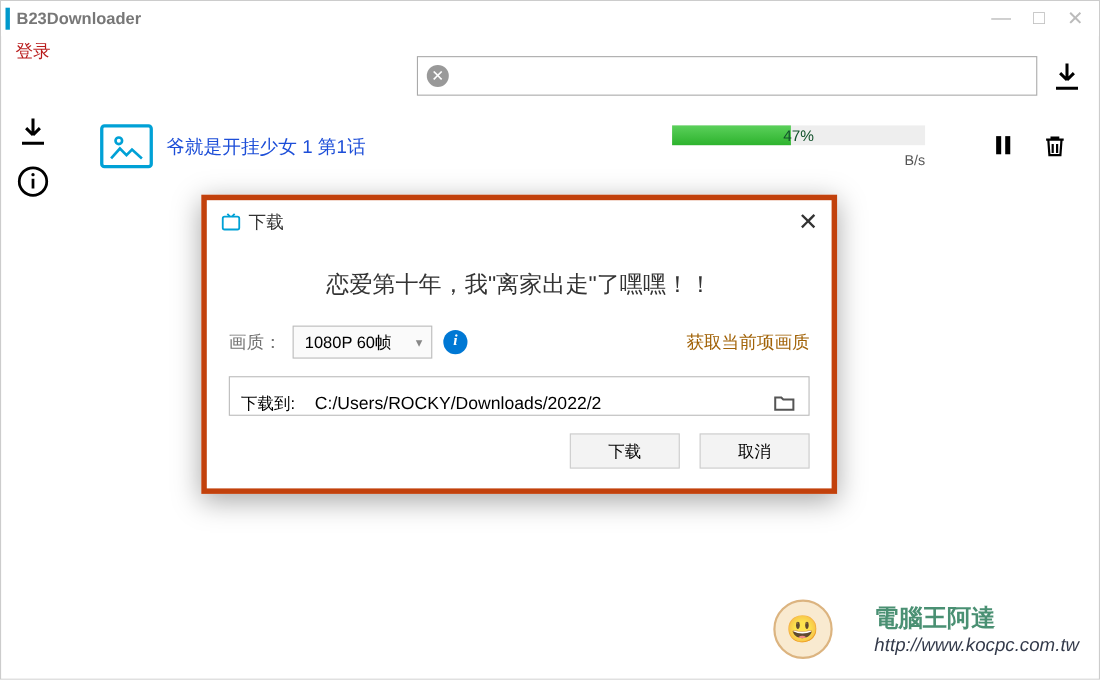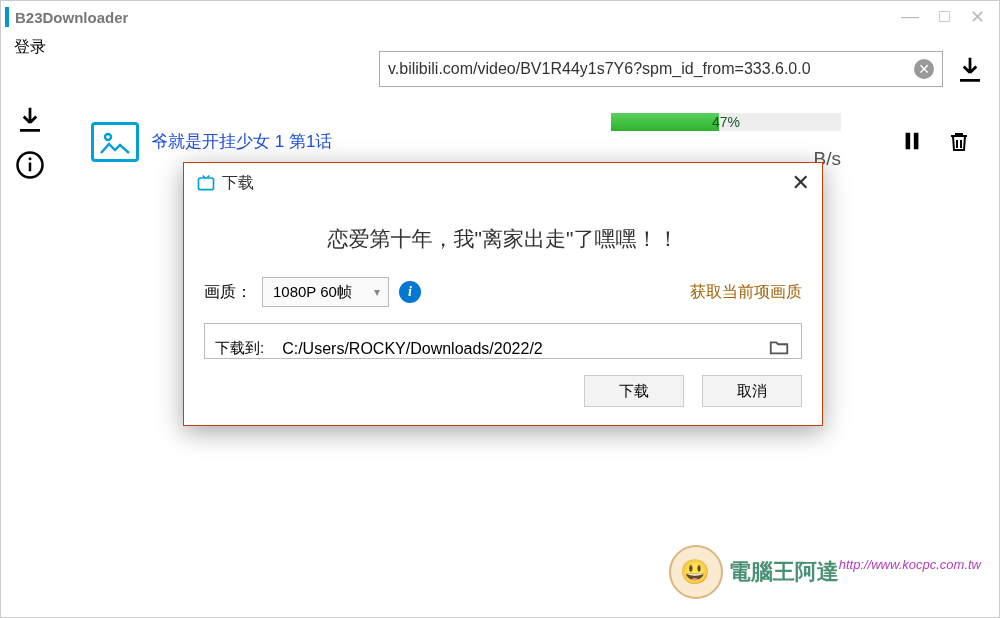--- a/index.html
+++ b/index.html
@@ -23,21 +23,21 @@
 .winbtn { cursor: pointer; }
 
 .toolbar-area {
   display: flex; align-items: flex-start;
 }
 
 .left-col {
   width: 58px; display: flex; flex-direction: column;
   align-items: center; padding-top: 4px;
 }
-.left-col .login-link { color: #000000; font-size: 16px; margin-bottom: 46px; }
+.left-col .login-link { color: #b91c1c; font-size: 16px; margin-bottom: 46px; }
 .left-col .side-icon { margin-bottom: 16px; cursor: pointer; }
 
 .right-top {
   flex: 1; padding: 18px 14px 10px 10px;
 }
 
 .url-row { display: flex; align-items: center; margin-left: 310px; }
 .url-box {
   flex: 1; height: 36px; border: 1px solid #aaa;
   display: flex; align-items: center; padding: 0 8px;
@@ -67,50 +67,50 @@
   position: relative; margin-right: 0;
 }
 .prog-fill {
   position: absolute; left: 0; top: 0; bottom: 0;
   background: linear-gradient(#5bd05b, #2db32d);
 }
 .prog-label {
   position: absolute; width: 100%; text-align: center;
   font-size: 14px; color: #14532d; top: 0; line-height: 18px;
 }
-.speed { color: #555; font-size: 19px; margin-top: 17px; }
+.speed { color: #555; font-size: 13px; margin-top: 6px; }
 
 .task-ctrls { display: flex; gap: 24px; margin-left: 60px; }
 .task-btn { cursor: pointer; }
 
 
 .dialog {
-  position: absolute; left: 182px; top: 161px;
-  width: 640px; background: #fff;
-  border: 1px solid #c2410c;
+  position: absolute; left: 182px; top: 176px;
+  width: 578px; background: #fff;
+  border: 5px solid #c2410c;
   box-shadow: 0 6px 24px rgba(0,0,0,0.35);
 }
 .dlg-titlebar {
   height: 40px; display: flex; align-items: center;
   padding: 0 12px;
 }
 .dlg-icon { color: #00a1d6; margin-right: 6px; }
 .dlg-title { font-size: 16px; color: #333; flex: 1; }
 .dlg-close { font-size: 22px; color: #333; cursor: pointer; }
 
 .dlg-body { padding: 10px 20px 0 20px; }
 .dlg-heading {
   text-align: center; font-size: 21px; color: #333;
   margin: 12px 0 24px 0;
 }
 .dlg-row {
   display: flex; align-items: center; gap: 10px;
   margin-bottom: 16px;
 }
-.dlg-label { font-size: 16px; color: #000000; }
+.dlg-label { font-size: 16px; color: #737373; }
 .quality-select {
   height: 30px; border: 1px solid #bbb;
   padding: 0 36px 0 10px; font-size: 15px;
   background: #fafafa; position: relative;
   display: flex; align-items: center; cursor: pointer;
 }
 .quality-select .chev {
   position: absolute; right: 8px; color: #888; font-size: 12px;
 }
 .info-dot {
@@ -147,23 +147,23 @@
   position: absolute; right: 18px; bottom: 18px;
   display: flex; align-items: center; gap: 6px;
   opacity: 0.85;
 }
 .wm-face {
   width: 54px; height: 54px; border-radius: 50%;
   background: #f8e7c8; border: 2px solid #d6a76a;
   display: flex; align-items: center; justify-content: center;
   font-size: 24px;
 }
-.wm-text { display: flex; flex-direction: row; }
+.wm-text { display: flex; flex-direction: column; margin-left: 32px; }
 .wm-title { font-size: 22px; font-weight: bold; color: #2b7d5b; }
-.wm-url { font-size: 13px; font-style: italic; color: #a21caf; }
+.wm-url { font-size: 17px; font-style: italic; color: #0f172a; }
 
 svg { display: block; }
 </style>
 </head>
 <body>
 
 <div class="window">
 
   <div class="titlebar">
     <div class="app-icon"></div>
@@ -190,21 +190,20 @@
           <circle cx="12" cy="12" r="10"></circle>
           <line x1="12" y1="10" x2="12" y2="17"></line>
           <circle cx="12" cy="7" r="1.2" fill="#000" stroke="none"></circle>
         </svg>
       </div>
     </div>
 
     <div class="right-top">
       <div class="url-row">
         <div class="url-box">
-          <div class="url-text">v.bilibili.com/video/BV1R44y1s7Y6?spm_id_from=333.6.0.0</div>
           <div class="clear-circ">✕</div>
         </div>
         <div class="dl-icon-main">
           <svg width="30" height="30" viewBox="0 0 24 24" fill="none" stroke="#000" stroke-width="2.2">
             <path d="M12 3v12m0 0l-5-5m5 5l5-5M4 21h16"></path>
           </svg>
         </div>
       </div>
 
       <div class="task-row">

